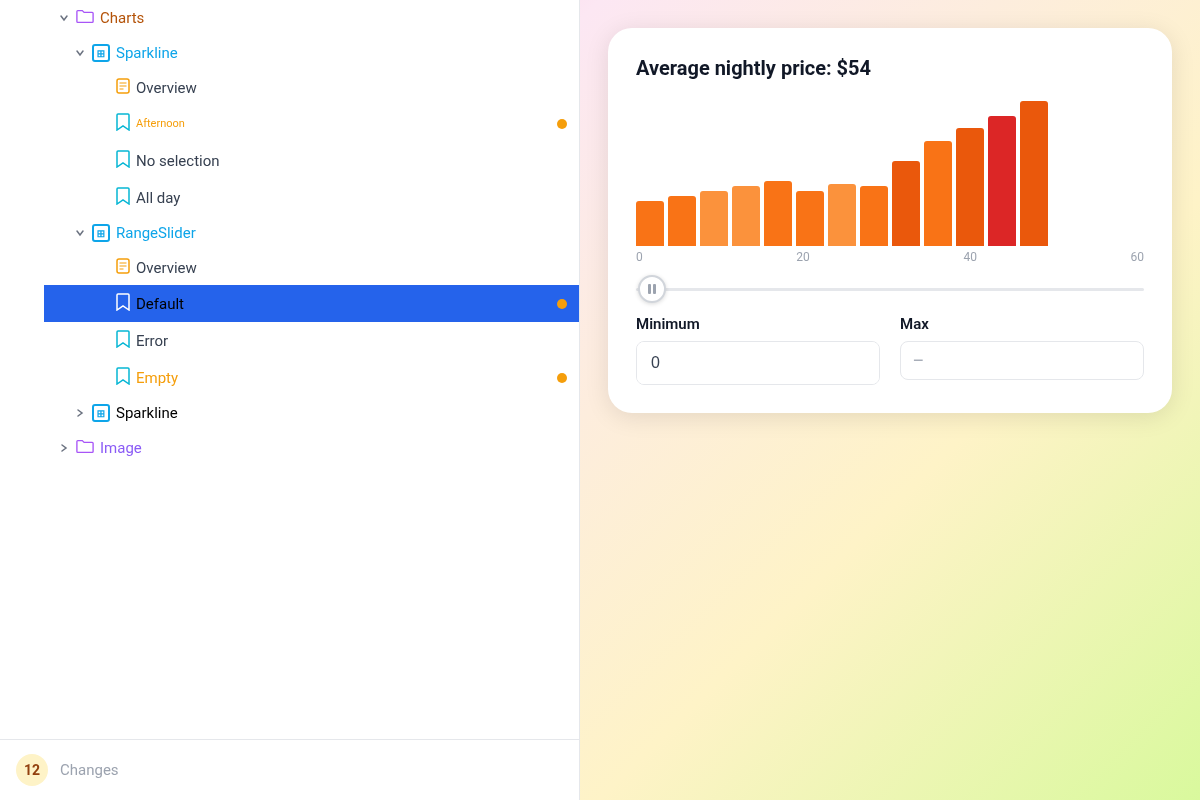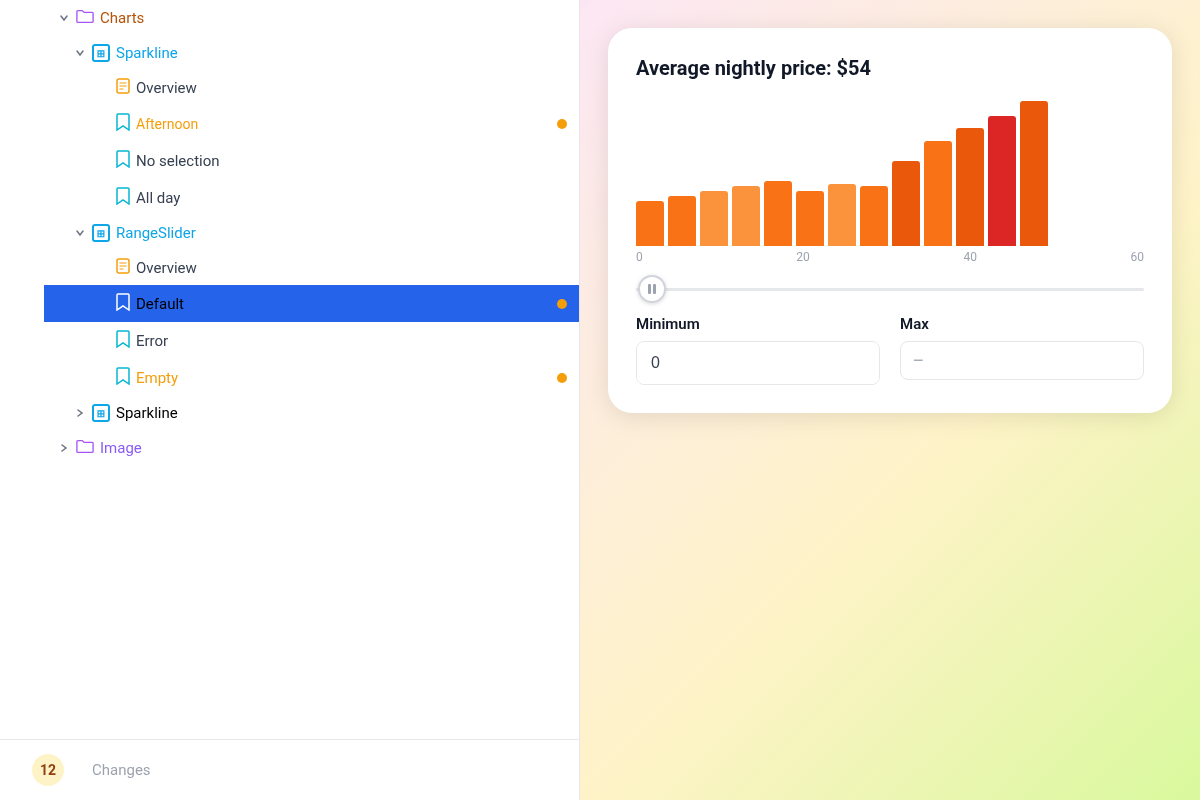--- a/index.html
+++ b/index.html
@@ -138,21 +138,21 @@
       font-size: 15px;
     }
 
     .label-overview {
       color: #374151;
       font-size: 15px;
     }
 
     .label-afternoon {
       color: #f59e0b;
-      font-size: 14px;
+      font-size: 11px;
     }
 
     .label-noselection {
       color: #374151;
       font-size: 15px;
     }
 
     .label-allday {
       color: #374151;
       font-size: 15px;
@@ -188,24 +188,24 @@
       height: 10px;
       background: #f59e0b;
       border-radius: 50%;
       margin-left: auto;
       flex-shrink: 0;
     }
 
     
     .changes-footer {
       border-top: 1px solid #e5e7eb;
-      padding: 14px 32px;
-      display: flex;
-      align-items: center;
-      gap: 28px;
+      padding: 14px 16px;
+      display: flex;
+      align-items: center;
+      gap: 12px;
       background: white;
     }
 
     .changes-badge {
       background: #fef3c7;
       color: #92400e;
       border-radius: 50%;
       width: 32px;
       height: 32px;
       display: flex;

